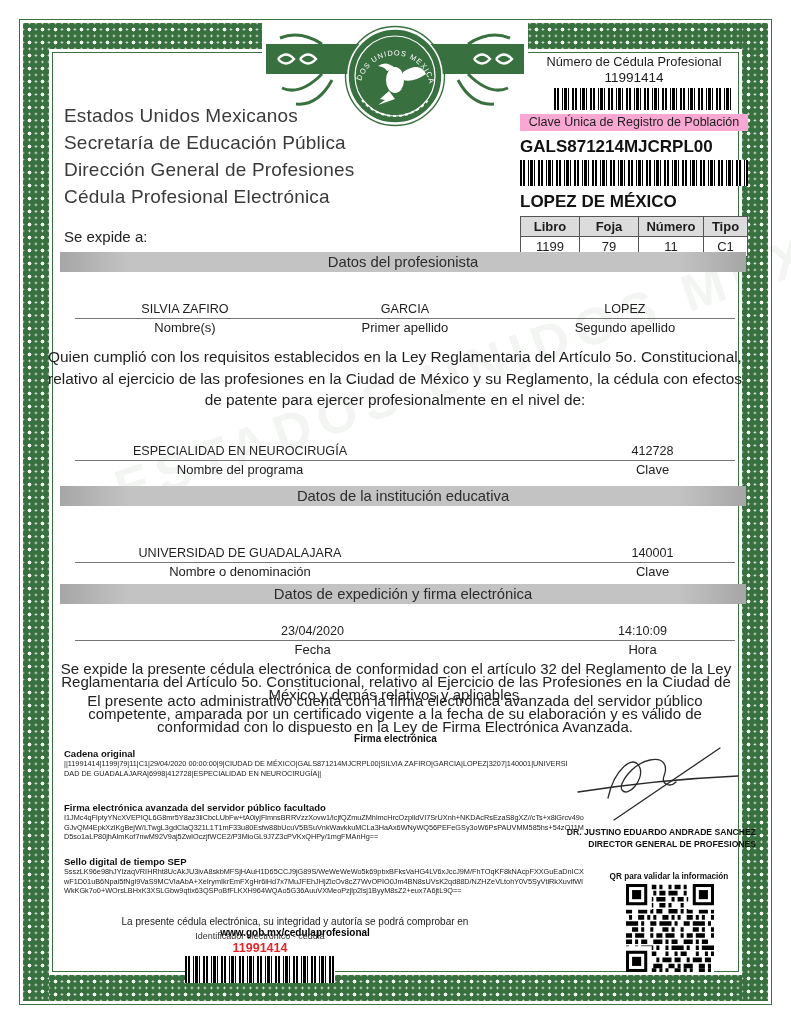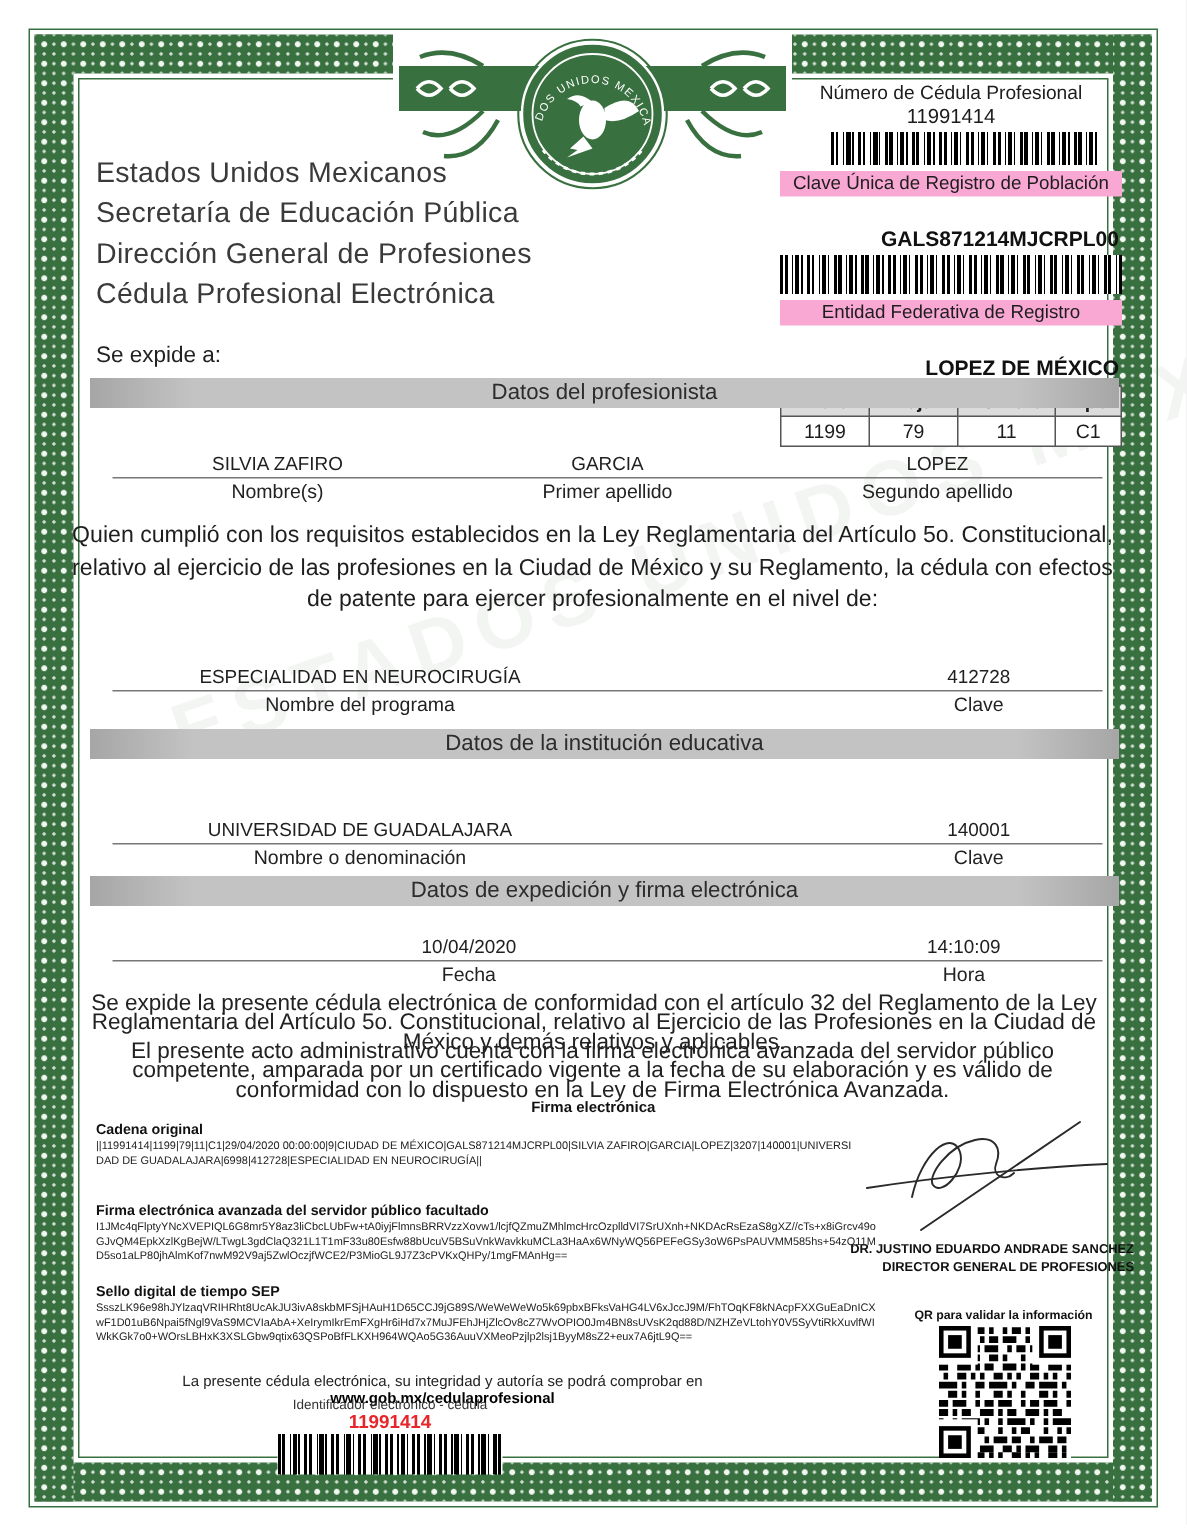--- a/index.html
+++ b/index.html
@@ -20,21 +20,21 @@
   .se-expide{font-size:15px;color:#222}
 
   
   .tr-blk{position:absolute;left:520px;top:54px;width:228px}
   .tr-label{font-size:12.8px;text-align:center;color:#1c1c1c}
   .tr-number{font-size:13.5px;text-align:center;color:#1c1c1c;margin-top:1px}
   .barcode{background:repeating-linear-gradient(90deg,#000 0 2px,#fff 2px 3px,#000 3px 5px,#fff 5px 8px,#000 8px 9px,#fff 9px 10px,#000 10px 13px,#fff 13px 14px,#000 14px 15px,#fff 15px 18px)}
   .bc1{width:180px;height:22px;margin:3px 14px 4px 34px}
   .bc2{width:228px;height:26px;margin:3px 0 4px}
   .glabel{background:#f9a8d4;font-size:12.5px;height:17px;line-height:17px;text-align:center;color:#1d1d1d}
-  .gval{font-weight:bold;font-size:14px;text-align:right;color:#111;margin:20px 2px 1px 0}
+  .gval{font-weight:bold;font-size:17px;color:#111;margin:6px 2px 1px 0}
   .regtable{border-collapse:collapse;width:228px;font-size:13px;text-align:center;margin-top:4px;color:#1c1c1c}
   .regtable th{border:1px solid #555;height:17px;background:#dcdcdc;font-weight:bold}
   .regtable td{border:1px solid #555;height:17px;background:#fff}
 
   .section-bar{position:absolute;left:60px;width:686px;height:20px;
     background:linear-gradient(90deg,#a6a6a6,#c3c3c3 10%,#c3c3c3 90%,#a6a6a6);
     text-align:center;font-size:14.8px;line-height:20px;color:#2c2c2c}
 
   .value-row{position:absolute;left:75px;width:660px;display:flex;align-items:flex-end;
     border-bottom:1px solid #777;padding-bottom:2px;font-size:12.6px;color:#1f1f1f}
@@ -117,21 +117,20 @@
   </div>
   <div class="abs se-expide" style="left:64px;top:228px">Se expide a:</div>
 
   <div class="tr-blk">
     <div class="tr-label">Número de Cédula Profesional</div>
     <div class="tr-number">11991414</div>
     <div class="barcode bc1"></div>
     <div class="glabel">Clave Única de Registro de Población</div>
     <div class="gval">GALS871214MJCRPL00</div>
     <div class="barcode bc2"></div>
-    <div class="glabel">Entidad Federativa de Registro</div>
     <div class="gval">LOPEZ DE MÉXICO</div>
     <table class="regtable">
       <tbody>
           <tr>
         <th style="width:56px">Libro</th>
         <th style="width:56px">Foja</th>
         <th style="width:62px">Número</th>
         <th>Tipo</th>
       </tr>
       <tr>
@@ -179,21 +178,21 @@
   </div>
   <div class="labels-row" style="top:564px">
     <div class="cell c50">Nombre o denominación</div>
     <div class="cell c25"></div>
     <div class="cell c25">Clave</div>
   </div>
 
   <div class="section-bar" style="top:584px">Datos de expedición y firma electrónica</div>
 
   <div class="value-row" style="top:614px;height:24px">
-    <div class="cell c72">10/04/2020</div>
+    <div class="cell c72">23/04/2020</div>
     <div class="cell c28">14:10:09</div>
   </div>
   <div class="labels-row" style="top:642px">
     <div class="cell c72">Fecha</div>
     <div class="cell c28">Hora</div>
   </div>
 
   <div class="note" style="left:58px;top:662px;width:676px">Se expide la presente cédula electrónica de conformidad con el artículo 32 del Reglamento de la Ley Reglamentaria del Artículo 5o. Constitucional, relativo al Ejercicio de las Profesiones en la Ciudad de México y demás relativos y aplicables.</div>
   <div class="note" style="left:70px;top:694px;width:650px">El presente acto administrativo cuenta con la firma electrónica avanzada del servidor público competente, amparada por un certificado vigente a la fecha de su elaboración y es válido de conformidad con lo dispuesto en la Ley de Firma Electrónica Avanzada.</div>
 

